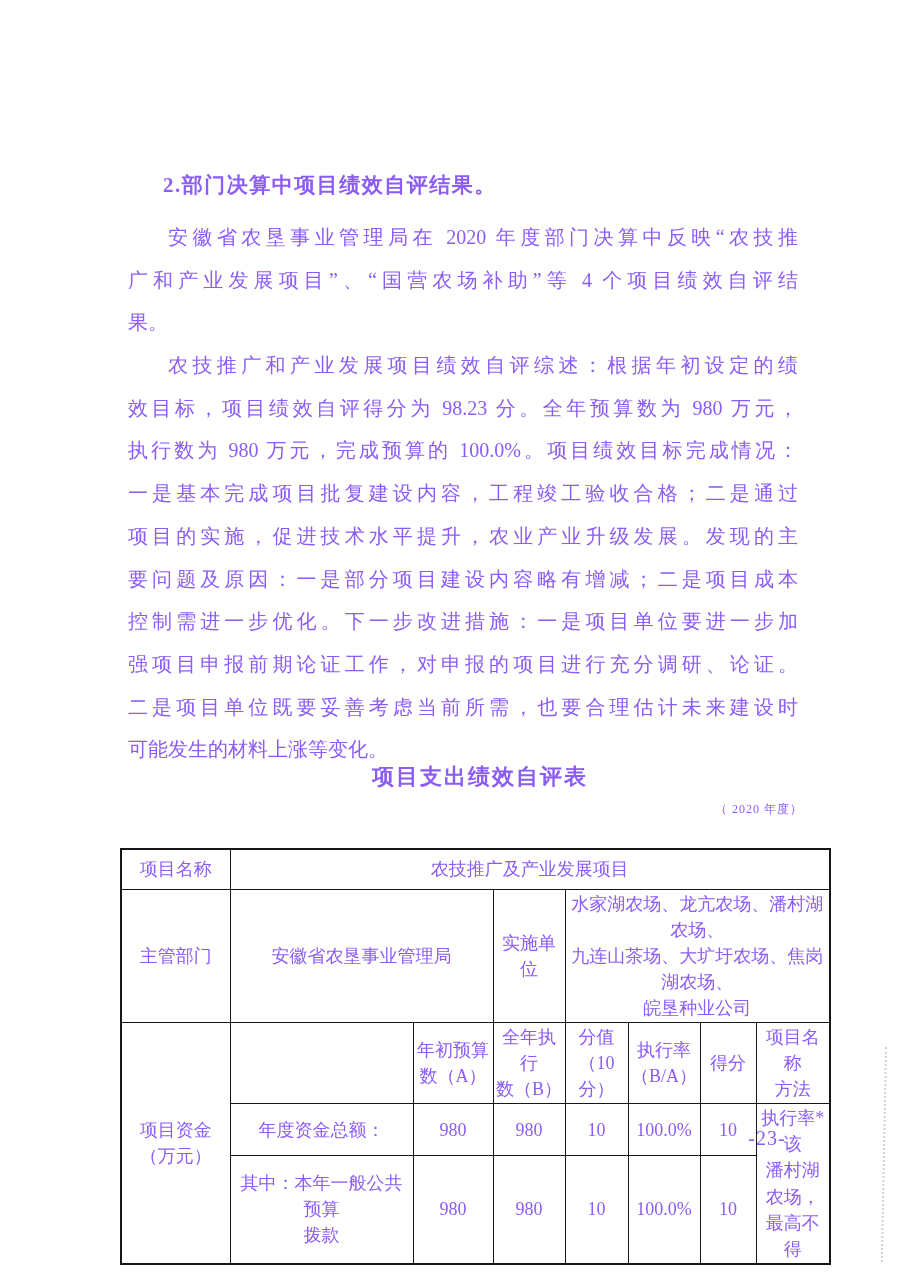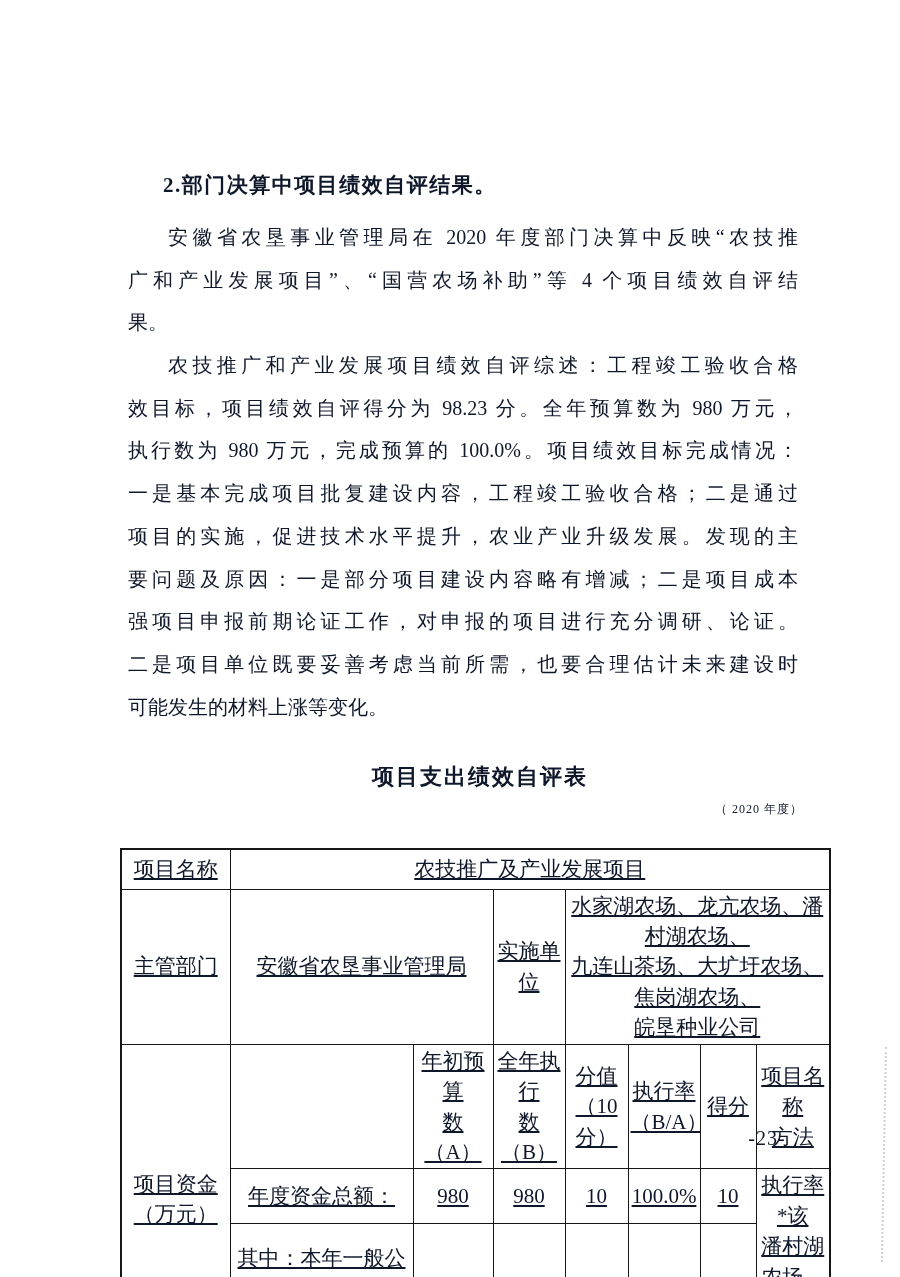--- a/index.html
+++ b/index.html
@@ -3,21 +3,21 @@
 <meta charset="utf-8">
 <style>
   html,body{margin:0;padding:0;background:#e8e8e8;}
   .page{
     position:relative;
     width:900px;height:1277px;
     margin:0 auto;
     background:#ffffff;
     overflow:hidden;
     font-family:"Liberation Serif","DejaVu Serif",serif;
-    color:#0f172a;
+    color:#8b5cf6;
   }
   
   .heading{
     position:absolute;left:163px;top:171px;
     font-size:21px;font-weight:bold;
     letter-spacing:1.5px;
     white-space:nowrap;
   }
   
   .bodyblock{
@@ -54,28 +54,27 @@
   
   table.eval{
     position:absolute;left:120px;top:848px;
     border-collapse:collapse;
     table-layout:fixed;
     width:711px;
     border:2.5px solid #161616;
   }
   table.eval td{
     border:1.8px solid #161616;
-    font-size:21px;
+    font-size:18px;
     text-align:center;
     vertical-align:middle;
     padding:1px 2px;
     line-height:1.45;
     white-space:pre-line;
     overflow:hidden;
-    text-decoration:underline;
   }
   tr.r1{height:40px;}
   tr.r2{height:78px;}
   tr.r3{height:58px;}
   tr.r4{height:39px;}
   tr.r5{height:47px;}
   
   .pageno{
     position:absolute;left:712px;top:1127px;width:110px;
     text-align:center;
@@ -94,26 +93,27 @@
 <body>
 
 <div class="page">
 
   <div class="heading">2.部门决算中项目绩效自评结果。</div>
 
   <div class="bodyblock">
     <div class="bl jl ind">安徽省农垦事业管理局在 2020 年度部门决算中反映“农技推</div>
     <div class="bl jl">广和产业发展项目”、“国营农场补助”等 4 个项目绩效自评结</div>
     <div class="bl plain">果。</div>
-    <div class="bl jl ind">农技推广和产业发展项目绩效自评综述：工程竣工验收合格</div>
+    <div class="bl jl ind">农技推广和产业发展项目绩效自评综述：根据年初设定的绩</div>
     <div class="bl jl">效目标，项目绩效自评得分为 98.23 分。全年预算数为 980 万元，</div>
     <div class="bl jl">执行数为 980 万元，完成预算的 100.0%。项目绩效目标完成情况：</div>
     <div class="bl jl">一是基本完成项目批复建设内容，工程竣工验收合格；二是通过</div>
     <div class="bl jl">项目的实施，促进技术水平提升，农业产业升级发展。发现的主</div>
     <div class="bl jl">要问题及原因：一是部分项目建设内容略有增减；二是项目成本</div>
+    <div class="bl jl">控制需进一步优化。下一步改进措施：一是项目单位要进一步加</div>
     <div class="bl jl">强项目申报前期论证工作，对申报的项目进行充分调研、论证。</div>
     <div class="bl jl">二是项目单位既要妥善考虑当前所需，也要合理估计未来建设时</div>
     <div class="bl plain">可能发生的材料上涨等变化。</div>
   </div>
 
   <div class="tbl-title">项目支出绩效自评表</div>
   <div class="tbl-subtitle">（ 2020 年度）</div>
 
   <table class="eval">
     <colgroup>

